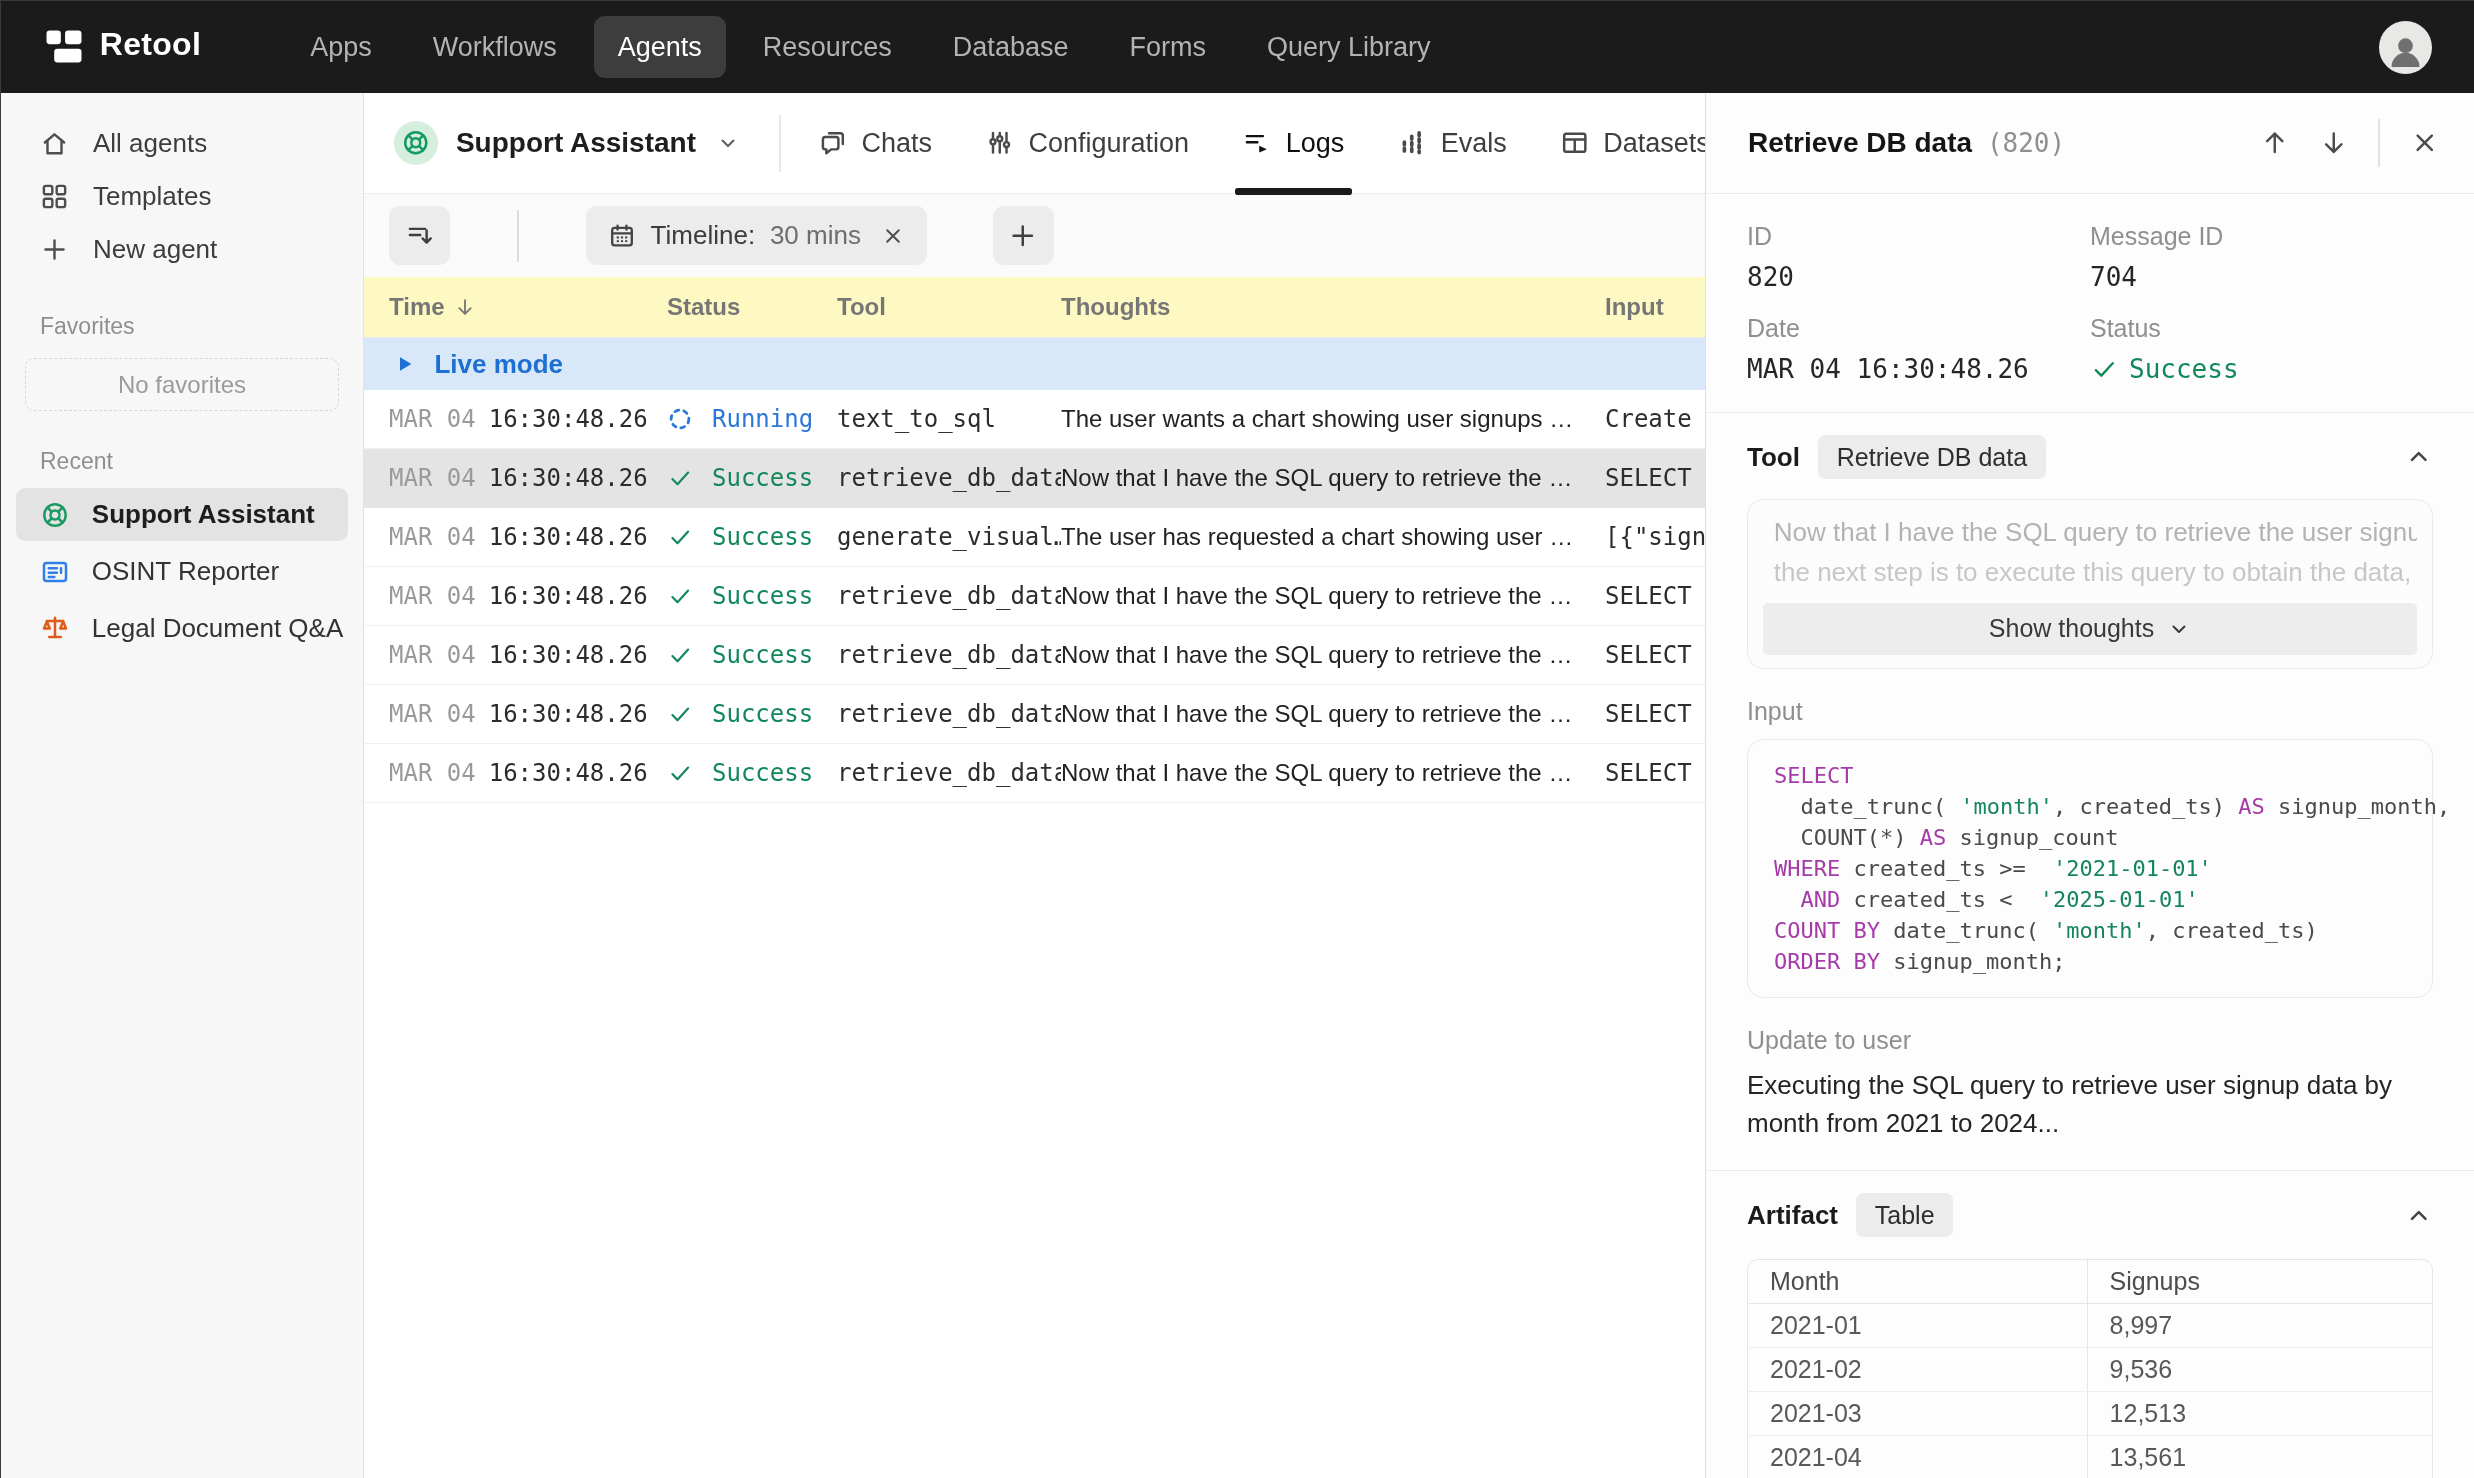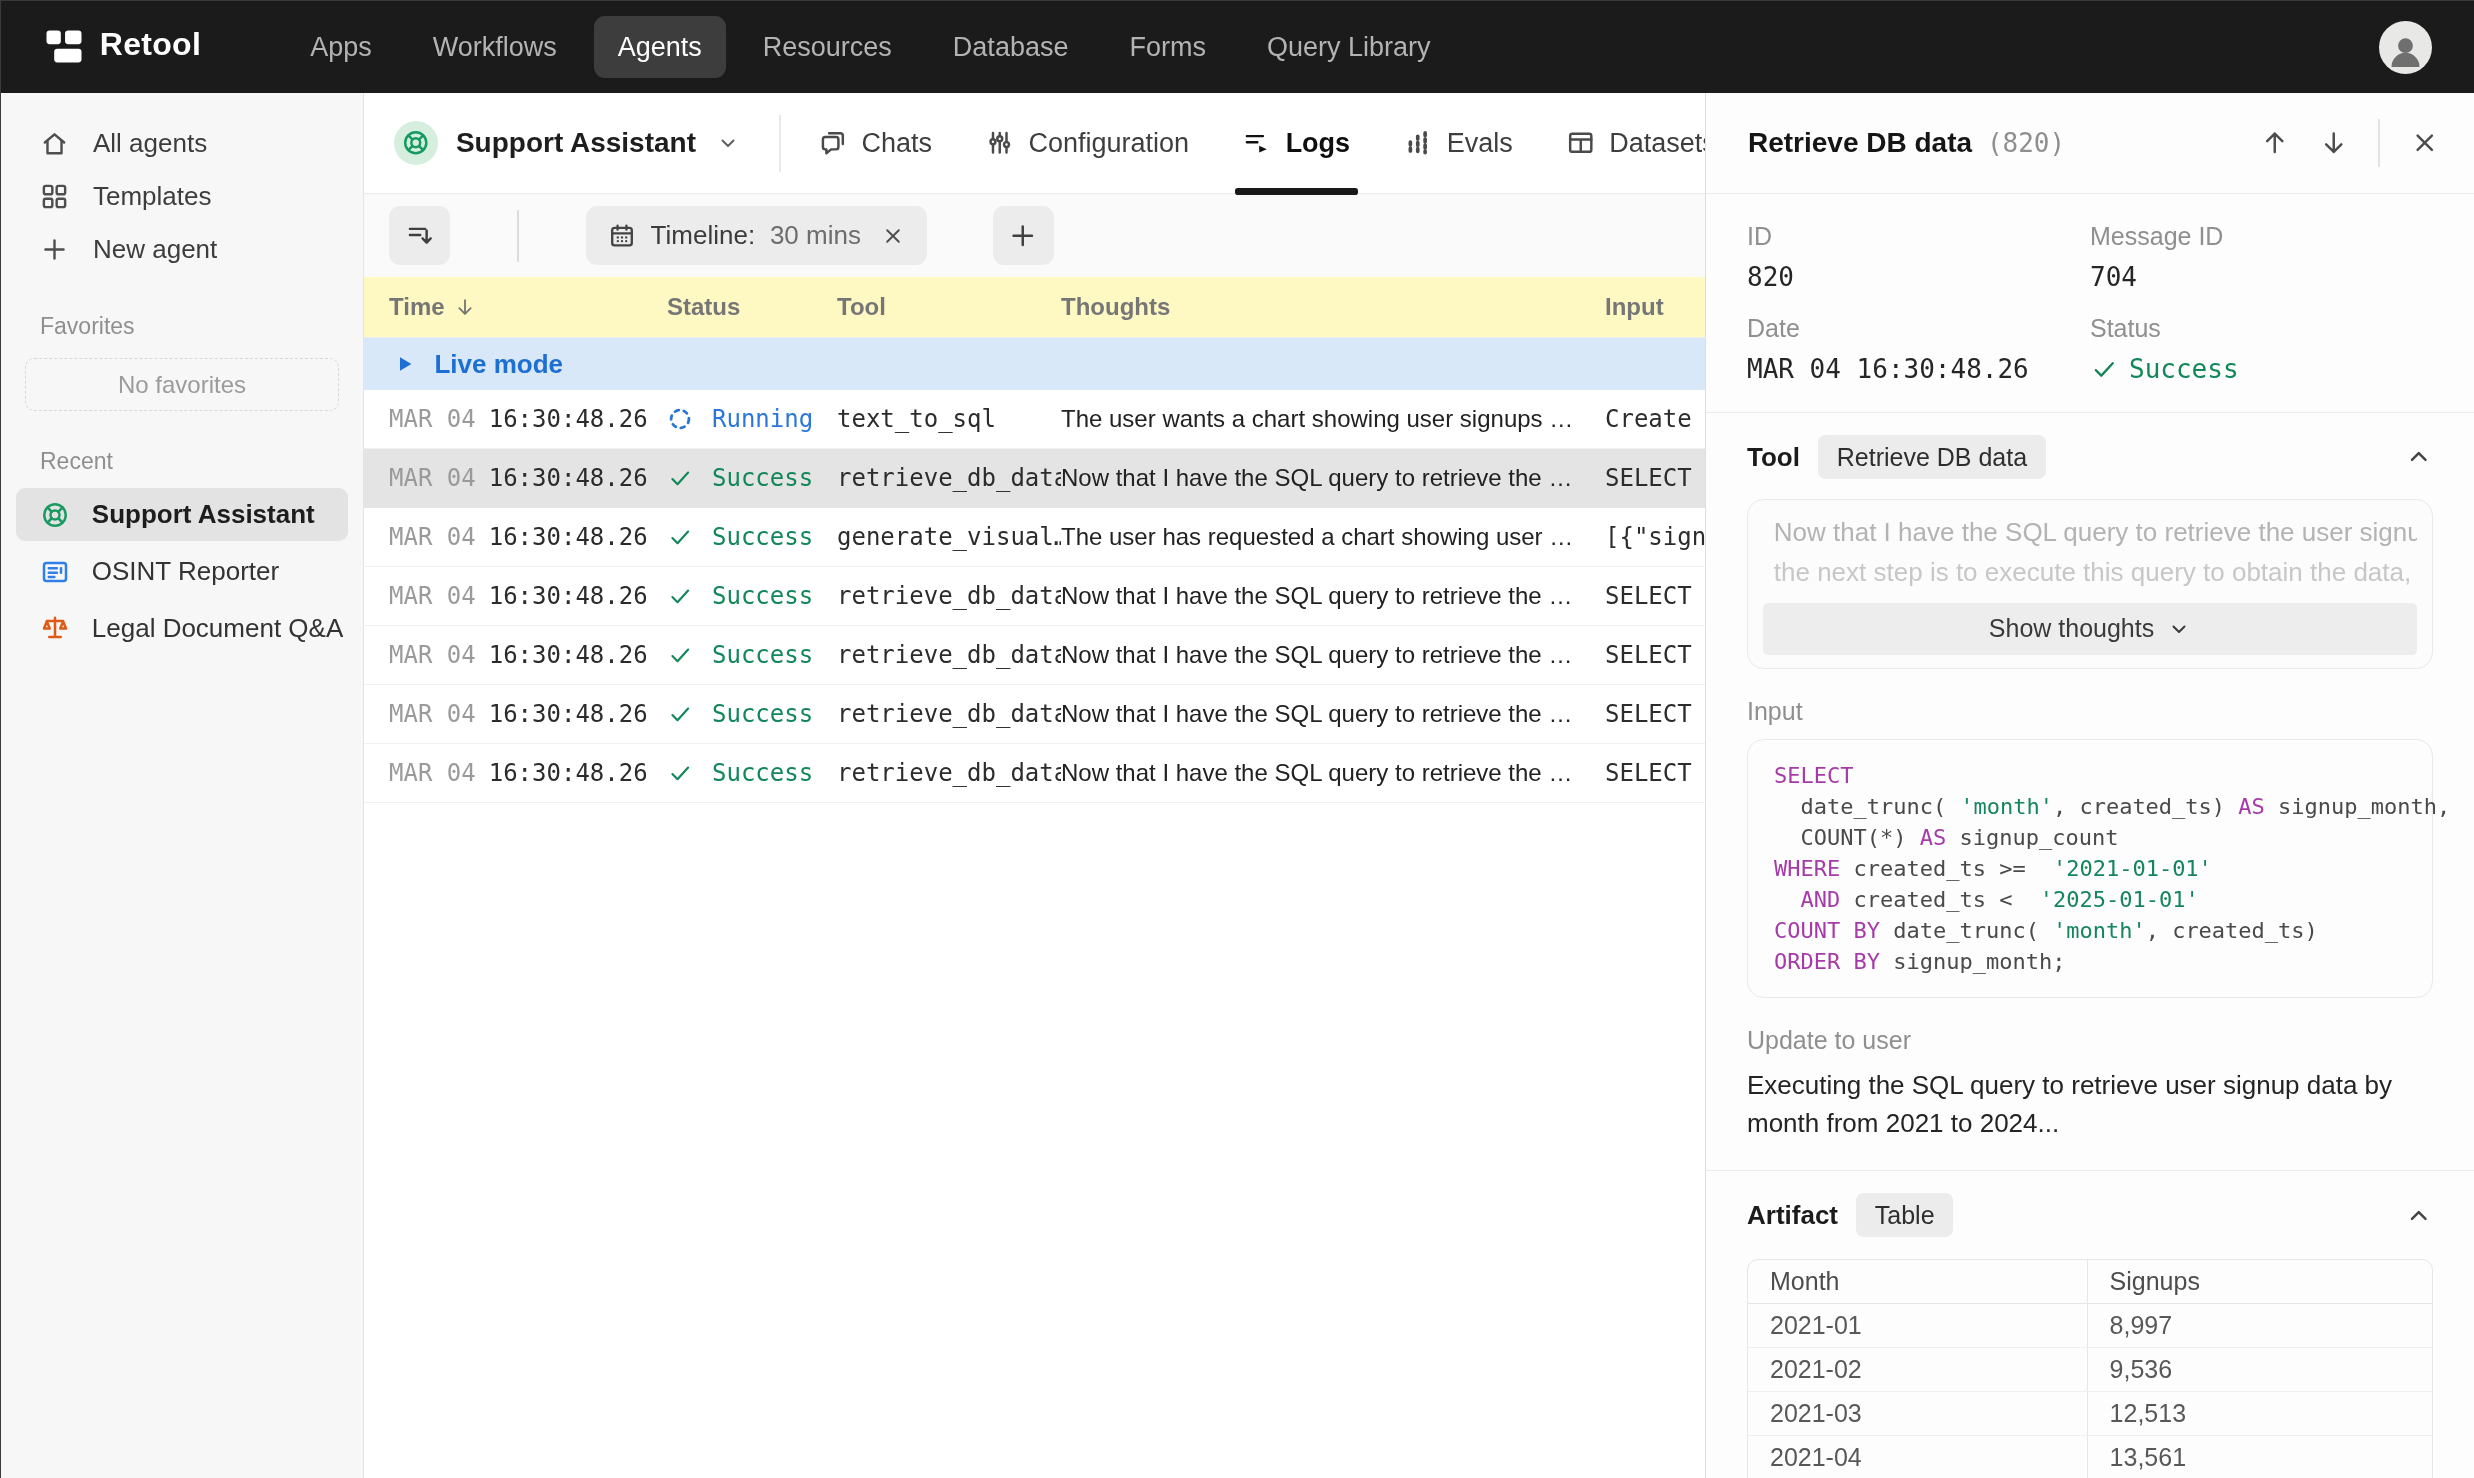--- a/index.html
+++ b/index.html
@@ -37,21 +37,21 @@
   .main-header { height:101px; border-bottom:1.8px solid #ececec; display:flex; align-items:center; padding-left:29.5px; background:#fff; }
   .agent-chip { display:flex; align-items:center; gap:18.4px; cursor:pointer; }
   .agent-avatar { width:44px; height:44px; border-radius:50%; background:#d5eede; display:flex; align-items:center; justify-content:center; color:#159a62; }
   .agent-avatar .icn { width:29.5px; height:29.5px; }
   .agent-name { font-size:28px; font-weight:600; color:#1e1e1e; }
   .agent-chip .chev { width:24px; height:24px; color:#5f5f5f; margin-left:1.8px; }
   .hdr-divider { width:1.8px; height:57px; background:#e8e8e8; margin:0 37px 0 39px; }
   .tabs { display:flex; align-items:center; gap:53px; height:100%; }
   .tab { position:relative; display:flex; align-items:center; gap:14px; height:100%; font-size:27px; color:#3e3e3e; cursor:pointer; }
   .tab .icn { width:29.5px; height:29.5px; color:#4a4a4a; }
-  .tab.active { color:#0f0f0f; font-weight:700; }
+  .tab.active { color:#0f0f0f; font-weight:400; }
   .tab.active .icn { color:#111; }
   .tab.active::after { content:""; position:absolute; left:-7.4px; right:-7.4px; bottom:-1.8px; height:6.5px; background:#191919; border-radius:2.8px; }
 
   .filter-bar { height:83px; background:#fafafa; display:flex; align-items:center; padding-left:25px;gap:47px; }
   .tool-btn { width:61px; height:59px; background:#ececec; border-radius:11px; display:flex; align-items:center; justify-content:center; color:#3f3f3f; cursor:pointer; }
   .tool-btn .icn { width:29.5px; height:29.5px; }
   .fbar-divider { width:1.8px; height:52px; background:#dcdcdc; margin:0 20px; }
   .filter-pill { height:59px; background:#ececec; border-radius:11px; display:flex; align-items:center; gap:14.8px; padding:0 22px; cursor:pointer; }
   .filter-pill .icn { width:28px; height:28px; color:#444; }
   .filter-pill .flabel { font-size:26px; color:#3c3c3c; }

